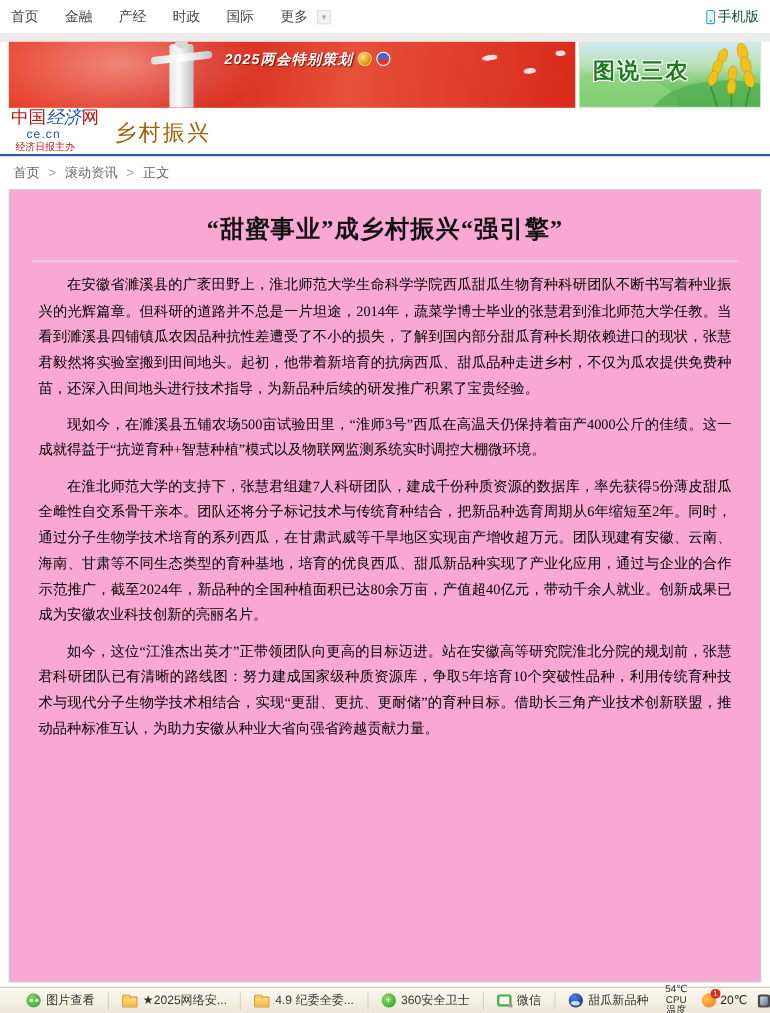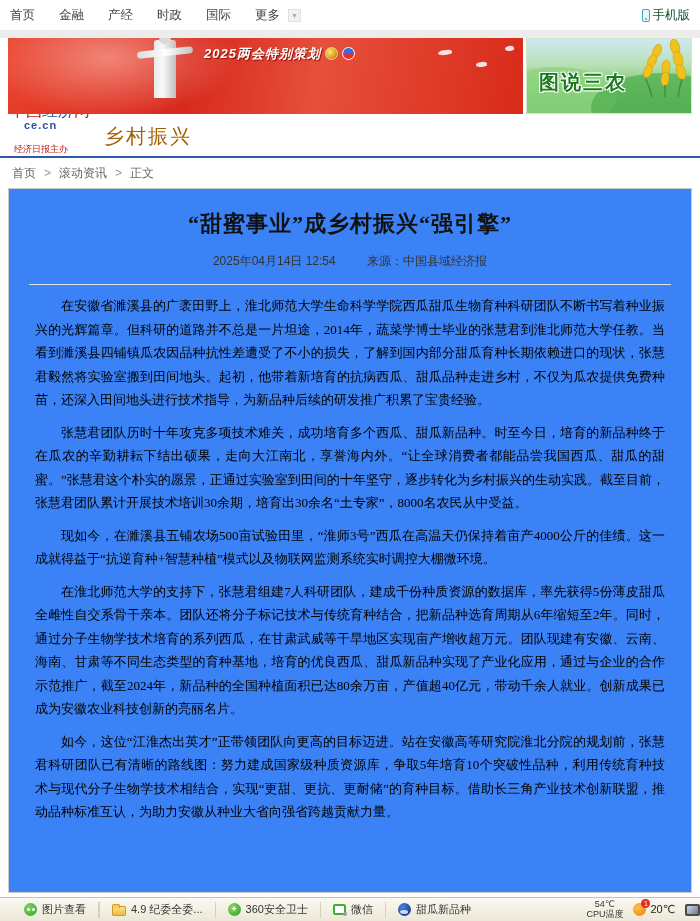--- a/index.html
+++ b/index.html
@@ -16,21 +16,21 @@
     text-align:center; vertical-align:middle; margin-left:-16px; }
   .topnav .spacer { flex:1; }
   .mobile-link { display:flex; align-items:center; gap:3px; color:#14532d; cursor:pointer; }
   .phone-icon { width:8px; height:13px; border:1px solid #3aa3c8; border-radius:2px;
     background:#eaf6fb; position:relative; }
   .phone-icon::after { content:""; position:absolute; bottom:1px; left:2px; width:2px;
     height:2px; background:#3aa3c8; border-radius:50%; }
   .graybar { height:8px; background:#ececec; flex:0 0 auto; }
 
   
-  .banner-row { display:flex; gap:3px; margin:0 8px; height:76px; flex:0 0 auto; }
+  .banner-row { display:flex; gap:3px; margin:0 8px; height:60px; flex:0 0 auto; }
   .banner-red { flex:1; position:relative; overflow:hidden;
     background:linear-gradient(100deg,#e8402a 0%,#d7291c 35%,#e6503a 60%,#d92a1a 100%); }
   .banner-red::before { content:""; position:absolute; left:-30px; top:-40px; width:260px;
     height:120px; background:radial-gradient(ellipse at center, rgba(255,200,190,.55), rgba(255,255,255,0) 70%); }
   .huabiao { position:absolute; left:146px; top:2px; width:22px; height:58px;
     background:linear-gradient(90deg,#e9e9e9,#f8f8f8 40%,#bfbfbf); border-radius:3px 3px 0 0; }
   .huabiao::before { content:""; position:absolute; top:9px; left:-17px; width:56px; height:7px;
     background:linear-gradient(90deg,#dcdcdc,#ffffff,#c2c2c2); border-radius:4px; transform:rotate(-6deg); }
   .huabiao::after { content:""; position:absolute; top:-4px; left:5px; width:12px; height:8px;
     background:#d9d9d9; border-radius:50%; }
@@ -41,42 +41,42 @@
   .emblem { display:inline-block; width:13px; height:13px; border-radius:50%; vertical-align:-2px; margin-left:4px; }
   .emblem-national { background:radial-gradient(circle at 35% 35%, #ffe187, #d8a410 60%, #a33); border:1px solid #f7d77c; }
   .emblem-cppcc { background:linear-gradient(180deg,#3a6bd8 55%, #d33 55%); border:1px solid #fff; }
   .banner-slogan { position:absolute; top:24px; left:198px; font-size:27px; font-weight:bold;
     font-style:italic; letter-spacing:2px; color:#ffd95c;
     text-shadow:1px 1px 0 #fff3c4, 2px 3px 3px #7a0d05; white-space:nowrap;
     font-family:"Liberation Serif","DejaVu Serif",serif; }
   .banner-green { flex:0 0 166px; position:relative; overflow:hidden; border:1px solid #cfe8c9;
     background:linear-gradient(180deg,#cfe9f2 0%,#b8e0b6 35%,#7cc96d 65%,#4fae52 100%); }
   .hill { position:absolute; border-radius:50%; background:#69bd5e; opacity:.8; }
-  .banner-green-label { position:absolute; left:12px; top:30px; font-size:20px; font-weight:bold;
+  .banner-green-label { position:absolute; left:12px; top:12px; font-size:20px; font-weight:bold;
     color:#1d7a1e; letter-spacing:2px;
     text-shadow:-1px -1px 0 #fff,1px -1px 0 #fff,-1px 1px 0 #fff,1px 1px 0 #fff; }
 
   
   .masthead { height:44px; background:#fff; border-bottom:2px solid #2a5caa;
     display:flex; align-items:flex-end; padding:0 0 2px 10px; flex:0 0 auto; }
   .logo { line-height:1; cursor:pointer; }
   .logo-line1 { font-size:16px; font-weight:normal; font-family:"Liberation Serif","DejaVu Serif",serif; }
   .logo-red { color:#c01412; } .logo-blue { color:#1e56a0; font-style:italic; }
-  .logo-line2 { font-size:11px; font-weight:bold; color:#1e56a0; letter-spacing:1px; margin:1px 0 1px 14px; }
-  .logo-line3 { font-size:9px; color:#c01412; margin:14px 0 0 4px; font-family:"Liberation Serif","DejaVu Serif",serif; }
+  .logo-line2 { font-size:11px; font-weight:normal; color:#1e56a0; letter-spacing:1px; margin:1px 0 1px 14px; }
+  .logo-line3 { font-size:9px; color:#c01412; margin:1px 0 0 4px; font-family:"Liberation Serif","DejaVu Serif",serif; }
   .channel-name { font-size:20px; color:#a16207; margin:0 0 4px 14px; letter-spacing:2px; }
 
   
   .breadcrumb { height:30px; display:flex; align-items:center; padding:0 12px;
     font-size:12px; color:#666; gap:8px; flex:0 0 auto; }
   .breadcrumb .crumb { cursor:pointer; }
   .breadcrumb .sep { color:#999; }
 
   
-  .article-box { flex:1 1 auto; margin:0 8px 4px 8px; border:1px solid #ccc; background:#3b82f6;
+  .article-box { flex:1 1 auto; margin:0 8px 4px 8px; border:1px solid #ccc; background:#f9a8d4;
     padding:10px 26px 10px 26px; overflow:hidden; }
   .article-title { text-align:center; font-size:22px; font-weight:bold; color:#111;
     margin:10px 0 14px 0; letter-spacing:1px;
     font-family:"Liberation Serif","DejaVu Serif",serif; }
   .article-meta { text-align:center; font-size:12px; color:#333; margin-bottom:14px; }
   .article-meta .meta-date { margin-right:28px; }
   .meta-divider { border:none; border-top:1px solid #e2e2e2; margin:0 -6px 6px -6px; }
   .article-body p { font-size:13px; line-height:23.5px; color:#000; text-indent:2em;
     margin:9px 0; text-align:justify;
     font-family:"Liberation Serif","DejaVu Serif",serif; }
@@ -186,41 +186,40 @@
   <div class="breadcrumb">
     <span class="crumb">首页</span>
     <span class="sep">&gt;</span>
     <span class="crumb">滚动资讯</span>
     <span class="sep">&gt;</span>
     <span class="crumb">正文</span>
   </div>
 
   <div class="article-box">
     <h1 class="article-title">“甜蜜事业”成乡村振兴“强引擎”</h1>
-    <div class="article-meta">
-      <span class="meta-date">2025年04月14日 12:54</span>
-      <span>来源：</span><span>中国县域经济报</span>
-    </div>
     <hr class="meta-divider">
     <div class="article-body">
       <p>在安徽省濉溪县的广袤田野上，淮北师范大学生命科学学院西瓜甜瓜生物育种科研团队不断书写着种业振兴的光辉篇章。但科研的道路并不总是一片坦途，2014年，蔬菜学博士毕业的张慧君到淮北师范大学任教。当看到濉溪县四铺镇瓜农因品种抗性差遭受了不小的损失，了解到国内部分甜瓜育种长期依赖进口的现状，张慧君毅然将实验室搬到田间地头。起初，他带着新培育的抗病西瓜、甜瓜品种走进乡村，不仅为瓜农提供免费种苗，还深入田间地头进行技术指导，为新品种后续的研发推广积累了宝贵经验。</p>
-      <p>张慧君团队历时十年攻克多项技术难关，成功培育多个西瓜、甜瓜新品种。时至今日，培育的新品种终于在瓜农的辛勤耕耘下结出硕果，走向大江南北，享誉海内外。“让全球消费者都能品尝我国西瓜、甜瓜的甜蜜。”张慧君这个朴实的愿景，正通过实验室到田间的十年坚守，逐步转化为乡村振兴的生动实践。截至目前，张慧君团队累计开展技术培训30余期，培育出30余名“土专家”，8000名农民从中受益。</p>
       <p>现如今，在濉溪县五铺农场500亩试验田里，“淮师3号”西瓜在高温天仍保持着亩产4000公斤的佳绩。这一成就得益于“抗逆育种+智慧种植”模式以及物联网监测系统实时调控大棚微环境。</p>
       <p>在淮北师范大学的支持下，张慧君组建7人科研团队，建成千份种质资源的数据库，率先获得5份薄皮甜瓜全雌性自交系骨干亲本。团队还将分子标记技术与传统育种结合，把新品种选育周期从6年缩短至2年。同时，通过分子生物学技术培育的系列西瓜，在甘肃武威等干旱地区实现亩产增收超万元。团队现建有安徽、云南、海南、甘肃等不同生态类型的育种基地，培育的优良西瓜、甜瓜新品种实现了产业化应用，通过与企业的合作示范推广，截至2024年，新品种的全国种植面积已达80余万亩，产值超40亿元，带动千余人就业。创新成果已成为安徽农业科技创新的亮丽名片。</p>
       <p>如今，这位“江淮杰出英才”正带领团队向更高的目标迈进。站在安徽高等研究院淮北分院的规划前，张慧君科研团队已有清晰的路线图：努力建成国家级种质资源库，争取5年培育10个突破性品种，利用传统育种技术与现代分子生物学技术相结合，实现“更甜、更抗、更耐储”的育种目标。借助长三角产业技术创新联盟，推动品种标准互认，为助力安徽从种业大省向强省跨越贡献力量。</p>
 
     </div>
   </div>
 
   <div class="taskbar">
     <div class="task-item">
       <span class="tb-icon icon-imageviewer"></span>
       <span>图片查看</span>
     </div>
     <div class="task-sep"></div>
+    <div class="task-item">
+      <span class="tb-icon icon-folder"></span>
+      <span>★2025网络安...</span>
+    </div>
     <div class="task-sep"></div>
     <div class="task-item">
       <span class="tb-icon icon-folder"></span>
       <span>4.9  纪委全委...</span>
     </div>
     <div class="task-sep"></div>
     <div class="task-item">
       <span class="tb-icon icon-360">+</span>
       <span>360安全卫士</span>
     </div>

